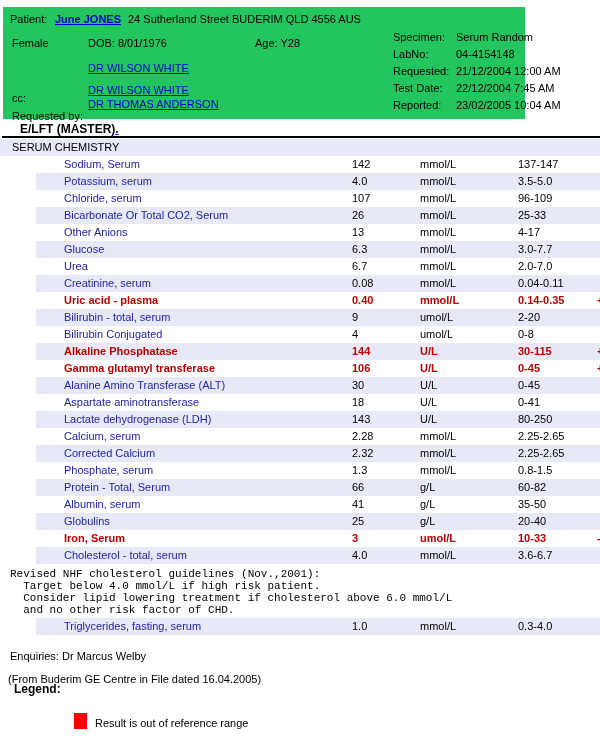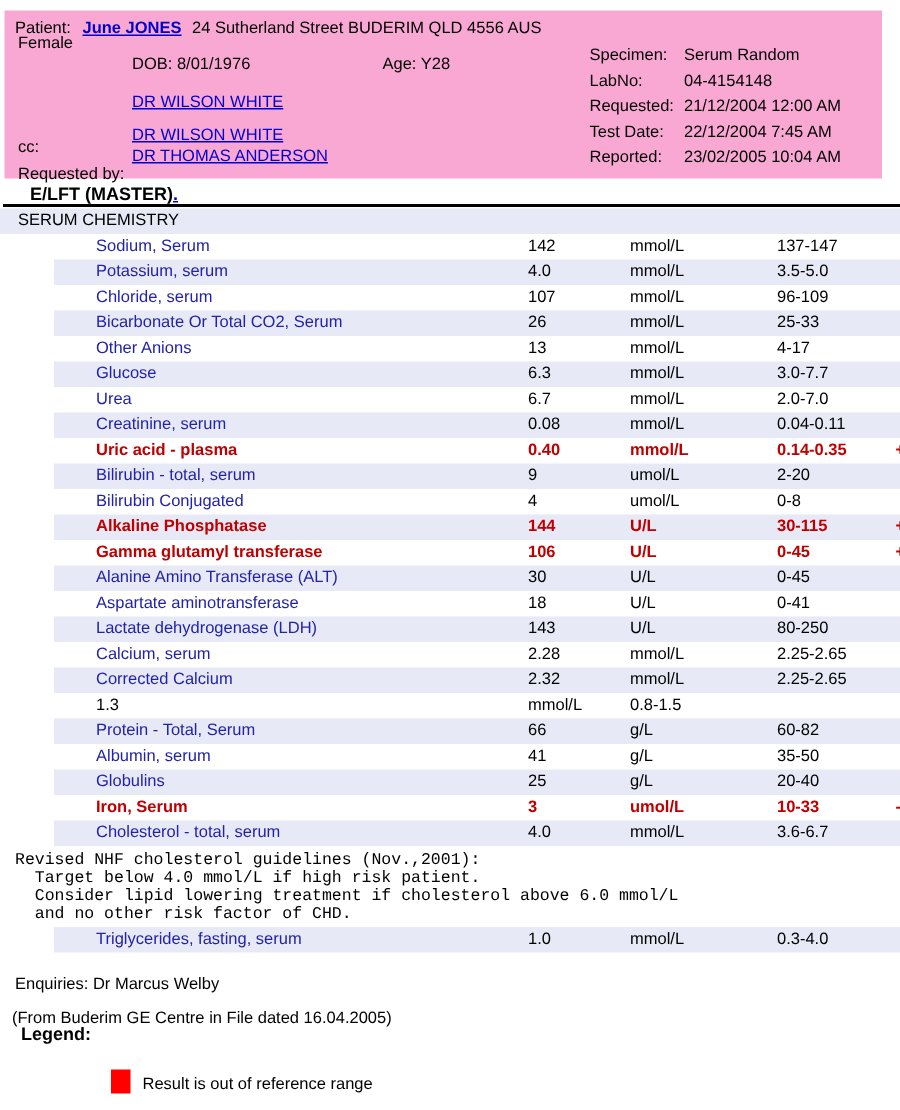--- a/index.html
+++ b/index.html
@@ -3,22 +3,22 @@
 <meta charset="utf-8">
 <style>
   html,body{margin:0;padding:0;}
   body{
     width:600px;height:740px;position:relative;background:#ffffff;
     font-family:"Liberation Sans","DejaVu Sans",sans-serif;
     font-size:11px;color:#000;overflow:hidden;
   }
   
   .header-panel{
-    position:absolute;left:3px;top:7px;width:585px;height:112px;
-    background:#f9a8d4;
+    position:absolute;left:3px;top:7px;width:522px;height:112px;
+    background:#22c55e;
   }
   .abs{position:absolute;white-space:nowrap;}
   a.link, .link{color:#0000cc;text-decoration:underline;cursor:pointer;}
   .patient-name{font-weight:bold;}
   
   .detail-row{position:absolute;left:390px;white-space:nowrap;}
   .detail-label{display:inline-block;width:63px;}
   
   .section-heading{position:absolute;left:6px;top:122px;font-size:12px;font-weight:bold;white-space:nowrap;padding-left:14px;}
   .title-dot{color:#0000cc;text-decoration:underline;}
@@ -55,21 +55,21 @@
   .legend-text{position:absolute;left:95px;top:717px;}
 </style>
 </head>
 <body>
 
 <div class="header-panel">
   <span class="abs" style="left:7px;top:6px;">Patient:</span>
   <span class="abs link patient-name" style="left:52px;top:6px;">June JONES</span>
   <span class="abs" style="left:125px;top:6px;">24 Sutherland Street BUDERIM QLD 4556 AUS</span>
 
-  <span class="abs" style="left:9px;top:16px;">Female</span>
+  <span class="abs" style="left:9px;top:30px;">Female</span>
   <span class="abs" style="left:85px;top:30px;">DOB: 8/01/1976</span>
   <span class="abs" style="left:252px;top:30px;">Age: Y28</span>
 
   <span class="abs" style="left:9px;top:67px;margin-top:36px;">Requested by:</span>
   <span class="abs link" style="left:85px;top:55px;">DR WILSON WHITE</span>
 
   <span class="abs" style="left:9px;top:85px;">cc:</span>
   <span class="abs link" style="left:85px;top:77px;">DR WILSON WHITE</span>
   <span class="abs link" style="left:85px;top:91px;">DR THOMAS ANDERSON</span>
 
@@ -217,20 +217,21 @@
       <span class="flag-cell"></span>
     </div>
     <div class="trow grid alt">
       <span class="test-name-cell">Corrected Calcium</span>
       <span class="value-cell">2.32</span>
       <span class="unit-cell">mmol/L</span>
       <span class="range-cell">2.25-2.65</span>
       <span class="flag-cell"></span>
     </div>
     <div class="trow grid">
+      <span class="test-name-cell">Phosphate, serum</span>
       <span class="value-cell">1.3</span>
       <span class="unit-cell">mmol/L</span>
       <span class="range-cell">0.8-1.5</span>
       <span class="flag-cell"></span>
     </div>
     <div class="trow grid alt">
       <span class="test-name-cell">Protein - Total, Serum</span>
       <span class="value-cell">66</span>
       <span class="unit-cell">g/L</span>
       <span class="range-cell">60-82</span>

